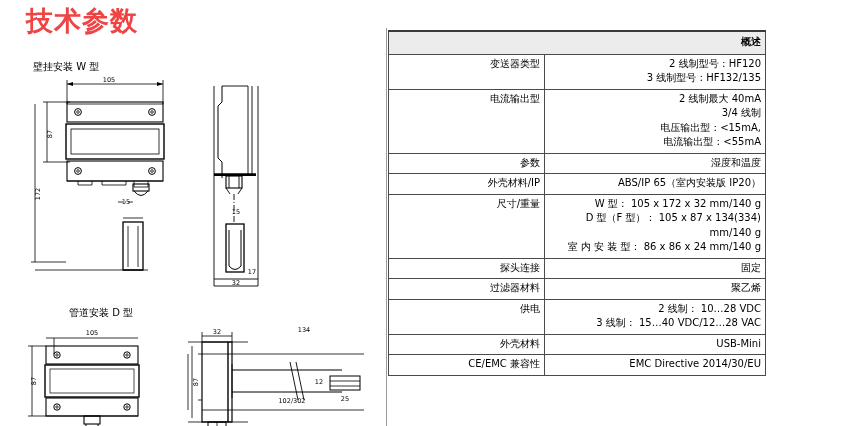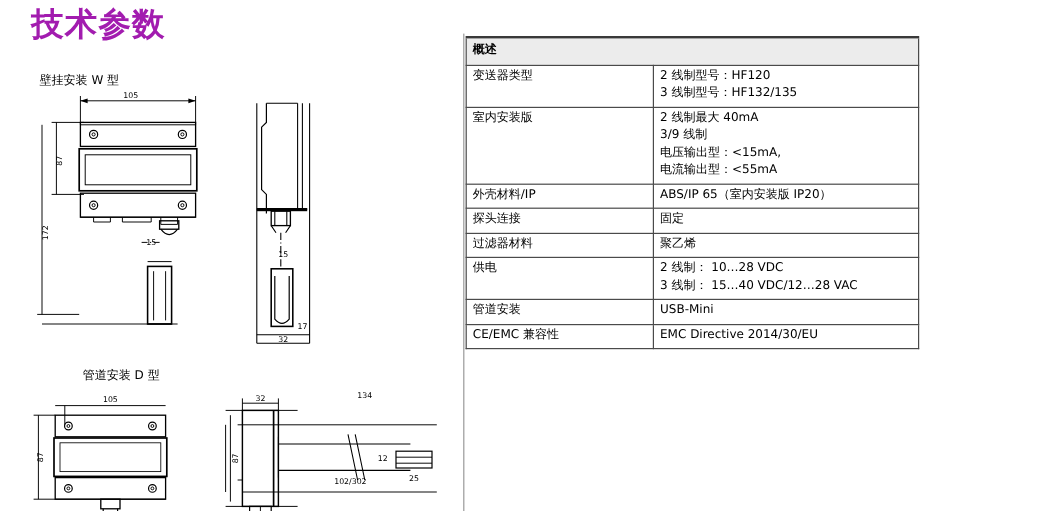--- a/index.html
+++ b/index.html
@@ -6,21 +6,21 @@
   body{
     width:868px;height:426px;
     background:#ffffff;
     font-family:"Liberation Serif","DejaVu Serif",serif;
     overflow:hidden;
     position:relative;
   }
   
   #page-title{
     position:absolute;left:26px;top:6px;
-    color:#a21caf;
+    color:#ef4444;
     font-family:"DejaVu Sans","Liberation Sans",sans-serif;
     font-weight:bold;
     font-size:27px;
     letter-spacing:1px;
     line-height:1.1;
     white-space:nowrap;
   }
   
   #drawings{position:absolute;left:0;top:16px;width:384px;height:426px;}
   .dwg-caption{
@@ -38,21 +38,21 @@
     background:#fff;
   }
   #spec-table td,#spec-table th{
     border:1px solid #4a4a4a;
     vertical-align:top;
     padding:2px 4px 3px 5px;
     font-family:"DejaVu Sans","Liberation Sans",sans-serif;
     font-size:10px;
     line-height:1.45;
     color:#000;
-    text-align:left;
+    text-align:right;
     font-weight:normal;
   }
   #spec-table col.c1{width:156px;}
   #spec-table col.c2{width:221px;}
   #spec-table tr.header-row th{
     background:#ececec;
     font-weight:bold;
     border-top:2px solid #3a3a3a;
     padding-top:3px;padding-bottom:4px;
   }
@@ -261,32 +261,47 @@
         <th colspan="2">概述</th>
       </tr>
       <tr>
         <td class="label-cell">变送器类型</td>
         <td class="value-cell">
           <span class="line">2 线制型号：HF120</span>
           <span class="line">3 线制型号：HF132/135</span>
         </td>
       </tr>
       <tr>
-        <td class="label-cell">室内安装版</td>
+        <td class="label-cell">电流输出型</td>
         <td class="value-cell">
           <span class="line">2 线制最大 40mA</span>
-          <span class="line">3/9 线制</span>
+          <span class="line">3/4 线制</span>
           <span class="line">电压输出型：&lt;15mA,</span>
           <span class="line">电流输出型：&lt;55mA</span>
         </td>
       </tr>
       <tr>
+        <td class="label-cell">参数</td>
+        <td class="value-cell">
+          <span class="line">湿度和温度</span>
+        </td>
+      </tr>
+      <tr>
         <td class="label-cell">外壳材料/IP</td>
         <td class="value-cell">
           <span class="line">ABS/IP 65（室内安装版 IP20）</span>
+        </td>
+      </tr>
+      <tr>
+        <td class="label-cell">尺寸/重量</td>
+        <td class="value-cell">
+          <span class="line">W 型： 105 x 172 x 32 mm/140 g</span>
+          <span class="line">D 型（F 型）： 105 x 87 x 134(334)</span>
+          <span class="line">mm/140 g</span>
+          <span class="line">室 内 安 装 型： 86 x 86 x 24 mm/140 g</span>
         </td>
       </tr>
       <tr>
         <td class="label-cell">探头连接</td>
         <td class="value-cell">
           <span class="line">固定</span>
         </td>
       </tr>
       <tr>
         <td class="label-cell">过滤器材料</td>
@@ -295,21 +310,21 @@
         </td>
       </tr>
       <tr>
         <td class="label-cell">供电</td>
         <td class="value-cell">
           <span class="line">2 线制： 10…28 VDC</span>
           <span class="line">3 线制： 15…40 VDC/12…28 VAC</span>
         </td>
       </tr>
       <tr>
-        <td class="label-cell">管道安装</td>
+        <td class="label-cell">外壳材料</td>
         <td class="value-cell">
           <span class="line">USB-Mini</span>
         </td>
       </tr>
       <tr>
         <td class="label-cell">CE/EMC 兼容性</td>
         <td class="value-cell">
           <span class="line">EMC Directive 2014/30/EU</span>
         </td>
       </tr>

